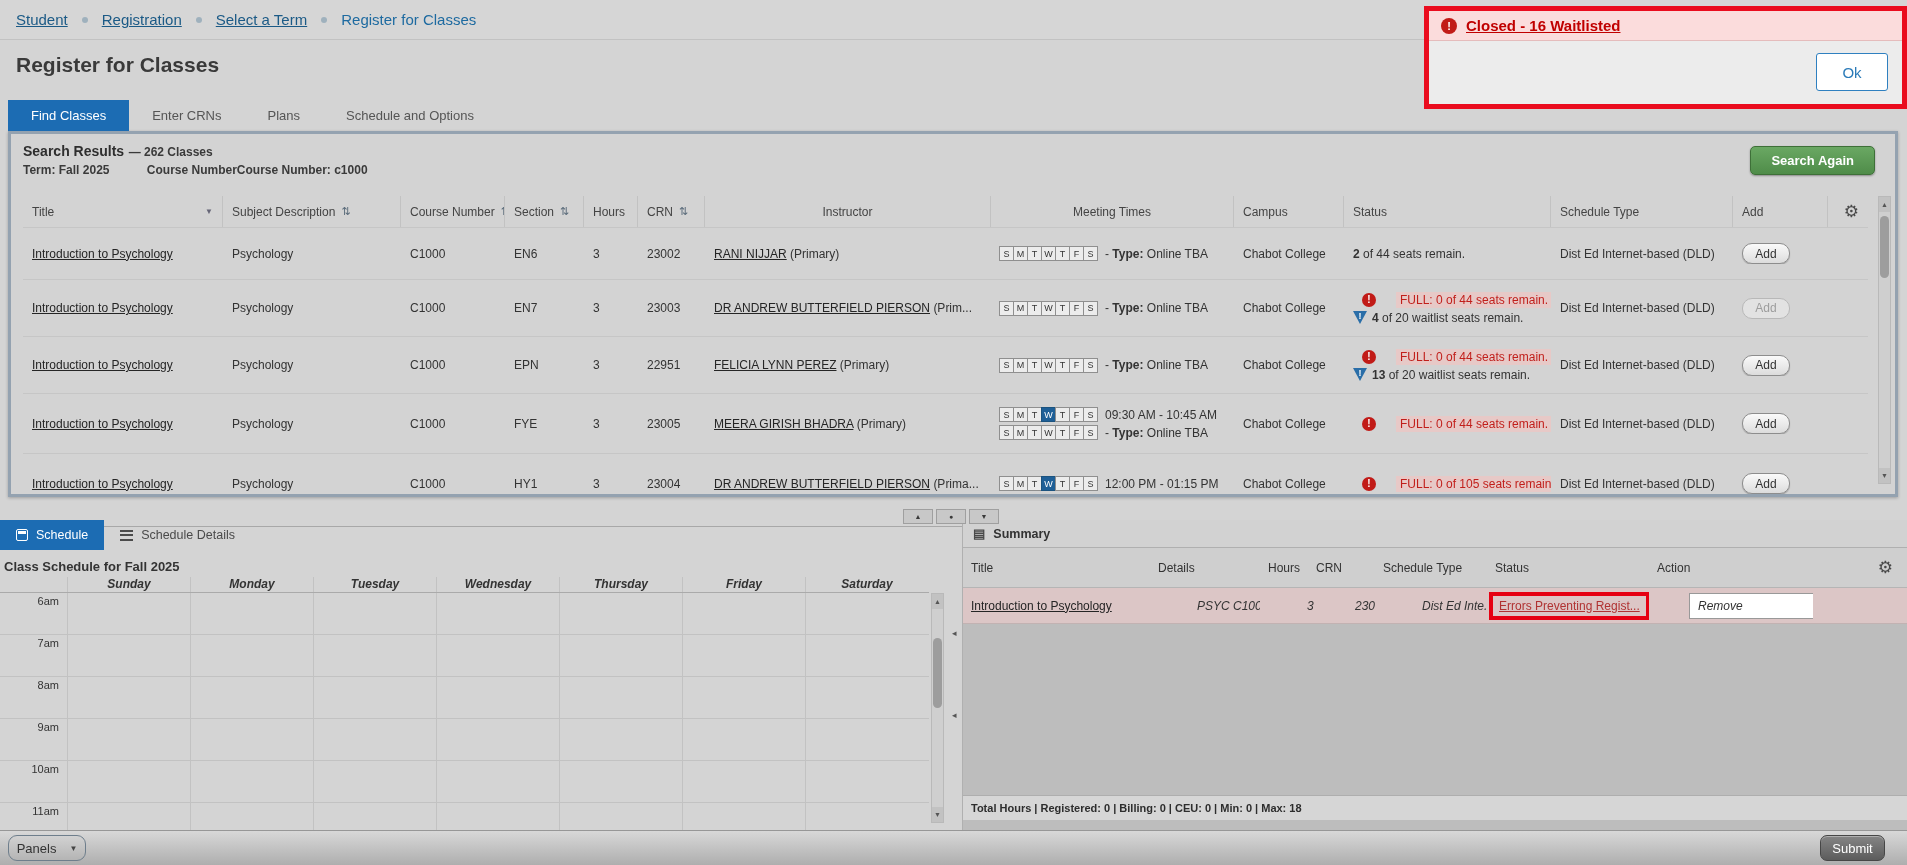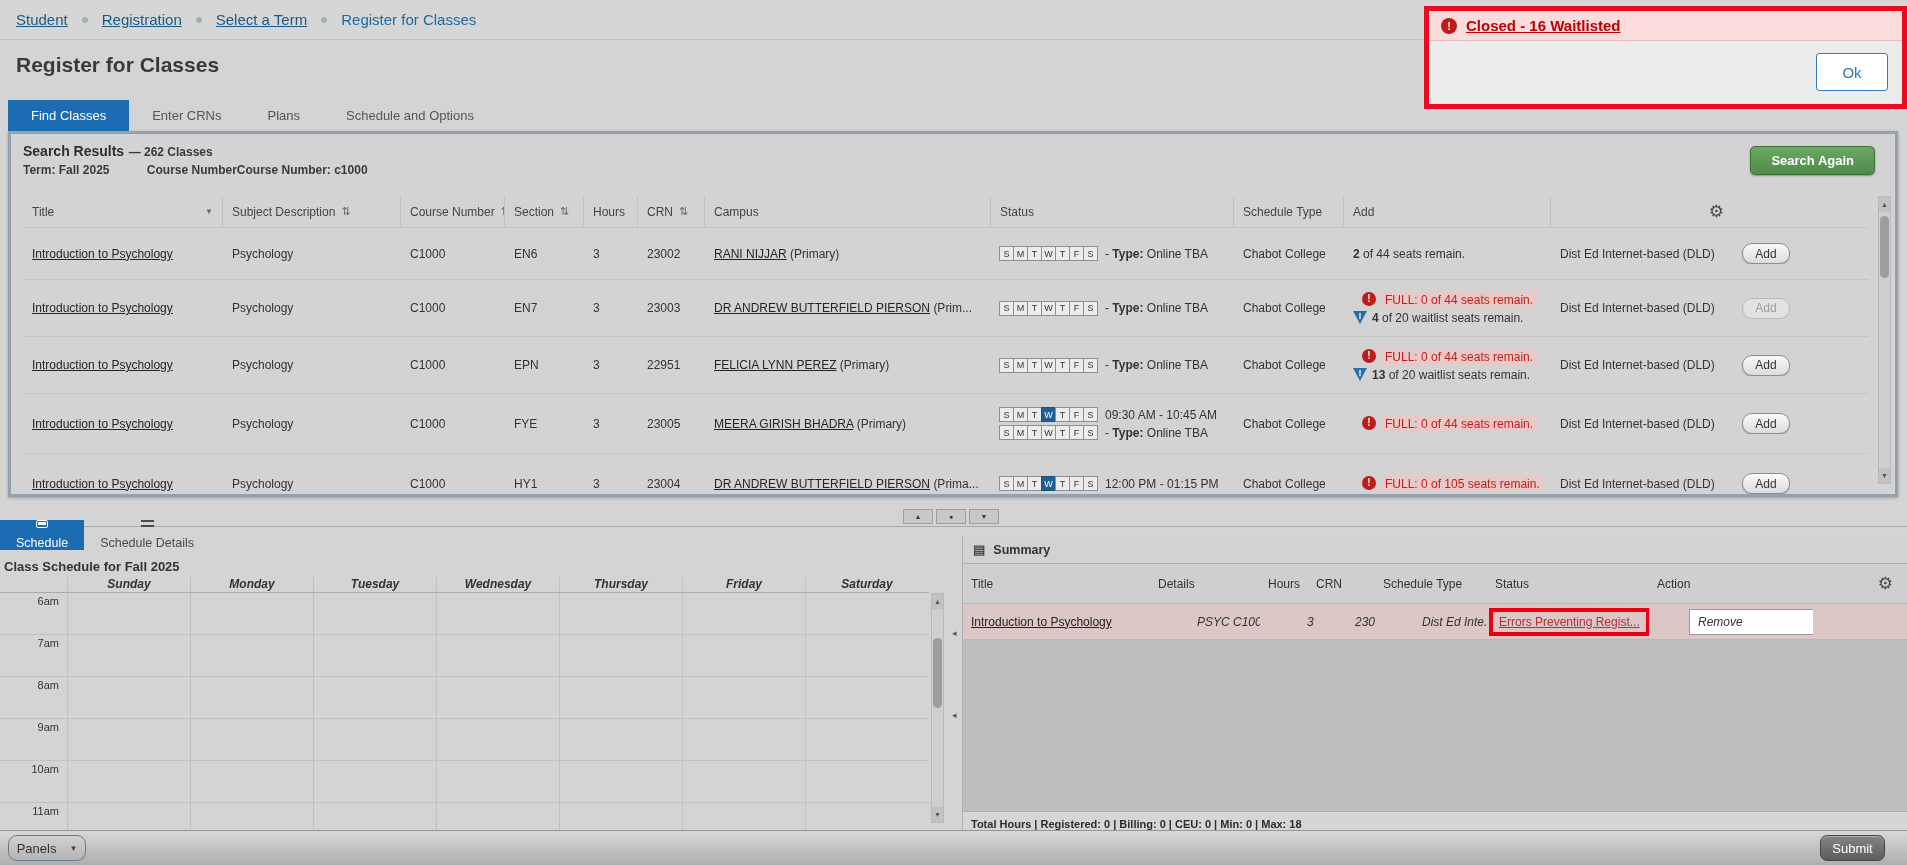--- a/index.html
+++ b/index.html
@@ -66,21 +66,21 @@
   .h52 { height:52px; } .h57 { height:57px; } .h60 { height:60px; }
   .link { color:#252525; text-decoration:underline; cursor:pointer; }
   .mt { display:flex; flex-direction:column; gap:3px; }
   .mt-line { display:flex; align-items:center; gap:7px; }
   .dayboxes { display:flex; }
   .daybox { width:15px; height:15px; border:1px solid #8f8f8f; margin-left:-1px; background:#ececec;
     color:#333; font-size:9px; display:flex; align-items:center; justify-content:center; }
   .daybox.on { background:#1e5f97; border-color:#1b537f; color:#fff; }
   .mt-text { white-space:nowrap; }
   .status-cell { display:flex; flex-direction:column; gap:3px; justify-content:center; }
-  .full-line { display:flex; gap:5px;padding-left:9px; }
+  .full-line { display:flex; align-items:center; gap:20px;padding-left:9px; }
   .err-ico { flex:0 0 auto; width:14px; height:14px; border-radius:50%; background:#c11b17; color:#fff;
     font-size:10px; font-weight:bold; display:flex; align-items:center; justify-content:center; }
   .err-ico::before { content:"!"; }
   .full-badge { background:#e7c9c7; color:#c11f1b; padding:1px 4px; }
   .wl-line { display:flex; align-items:center; gap:5px; }
   .wl-ico { flex:0 0 auto; width:14px; height:13px; background:#2a6ea8;
     clip-path:polygon(0 0,100% 0,50% 100%); color:#fff; font-size:9px; font-weight:bold;
     text-align:center; line-height:11px; }
   .wl-ico::before { content:"!"; }
   .add-btn { width:48px; height:21px; border:1px solid #8d8d8d; border-radius:10px;
@@ -102,40 +102,40 @@
   .split-btns { top:509px; left:903px; display:flex; gap:3px; z-index:3; }
   .split-btn { width:30px; height:15px; background:#c8c8c8; border:1px solid #9f9f9f;
     font-size:7px; color:#3a3a3a; display:flex; align-items:center; justify-content:center; cursor:pointer; }
   .sb-up::before { content:"▲"; }
   .sb-dot::before { content:"●"; }
   .sb-down::before { content:"▼"; }
 
   
   .sched { top:520px; left:0; width:955px; height:310px; z-index:1; }
   .stabs { display:flex; height:30px; font-size:12.5px; }
-  .stab { display:flex; align-items:center; gap:8px; padding:0 16px; color:#4a4a4a; cursor:pointer; white-space:nowrap;flex-direction:column; }
+  .stab { display:flex; align-items:center; gap:8px; padding:0 16px; color:#4a4a4a; cursor:pointer; white-space:nowrap; }
   .stab.active { background:#1c6cb3; color:#fff; }
   .cal-ico { width:12px; height:12px; border:1.5px solid currentColor; border-radius:2px; position:relative; }
   .cal-ico::before { content:""; position:absolute; top:1px; left:1px; right:1px; height:2.5px; background:currentColor; }
   .list-ico { width:13px; height:11px;
     background:repeating-linear-gradient(to bottom, currentColor 0 2px, transparent 2px 4.5px); }
   .sched-title { margin:9px 0 0 4px; font-weight:bold; font-size:13px; color:#333; }
   .sgrid { position:absolute; left:0; top:57px; width:929px; height:253px; overflow:hidden; }
   .g-hdr,.g-row { display:grid; grid-template-columns:67px repeat(7,123px); }
   .g-hdr { height:16px; border-bottom:1px solid #aaa; }
   .g-day-hd { font-weight:bold; font-size:12px; color:#333; text-align:center; border-left:1px solid #c2c2c2;font-style:italic; }
   .g-time-hd { border:none; }
   .g-row { height:42px; border-bottom:1px solid #c2c2c2; }
   .g-time { font-size:11px; color:#333; text-align:right; padding:2px 8px 0 0; }
   .g-cell { border-left:1px solid #c2c2c2; }
   .svscroll { position:absolute; left:931px; top:73px; width:13px; height:230px; background:#cfcfcf; border:1px solid #b9b9b9; }
   .svscroll .vs-thumb { top:44px; height:70px; }
 
   
-  .summary { left:962px; top:536px; width:945px; height:310px; background:#bdbdbd;
+  .summary { left:962px; top:520px; width:945px; height:310px; background:#bdbdbd;
     border-left:1px solid #b0b0b0; z-index:1; }
   .sum-head { height:28px; background:#d2d2d2; border-bottom:1px solid #b0b0b0; display:flex;
     align-items:center; gap:8px; padding-left:10px; font-weight:bold; font-size:12.5px; color:#333; }
   .sum-ico { color:#4a4a4a; font-size:13px; }
   .sum-ico::before { content:"▤"; }
   .sum-grid { display:grid; grid-template-columns:187px 110px 48px 67px 112px 162px 164px 1fr; align-items:center; }
   .sum-hdr { height:40px; background:#cfcfcf; border-bottom:1px solid #b5b5b5; font-size:12px; color:#333; }
   .sum-row { height:36px; background:#dcc6c6; border-bottom:1px solid #c2b2b2; font-size:12px; }
   .sc { padding:0 8px; overflow:hidden; white-space:nowrap; }
   .it { font-style:italic;margin-left:39px; }
@@ -229,20 +229,26 @@
         <span>Section</span>
         <span class="sort-ico"></span>
       </div>
       <div class="c">
         <span>Hours</span>
       </div>
       <div class="c">
         <span>CRN</span>
         <span class="sort-ico"></span>
       </div>
+      <div class="c hdr-center">
+        <span>Instructor</span>
+      </div>
+      <div class="c hdr-center">
+        <span>Meeting Times</span>
+      </div>
       <div class="c">
         <span>Campus</span>
       </div>
       <div class="c">
         <span>Status</span>
       </div>
       <div class="c">
         <span>Schedule Type</span>
       </div>
       <div class="c">

